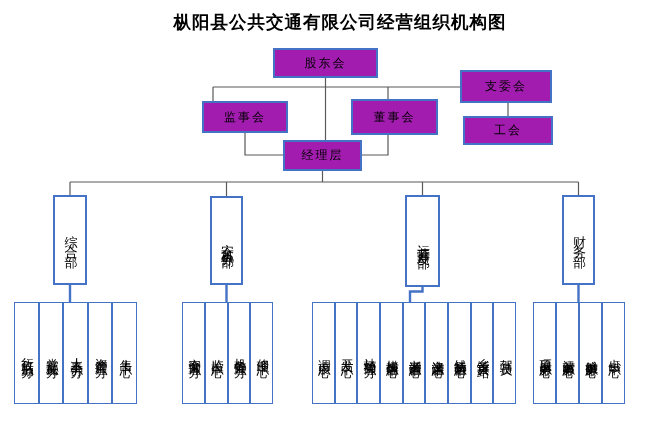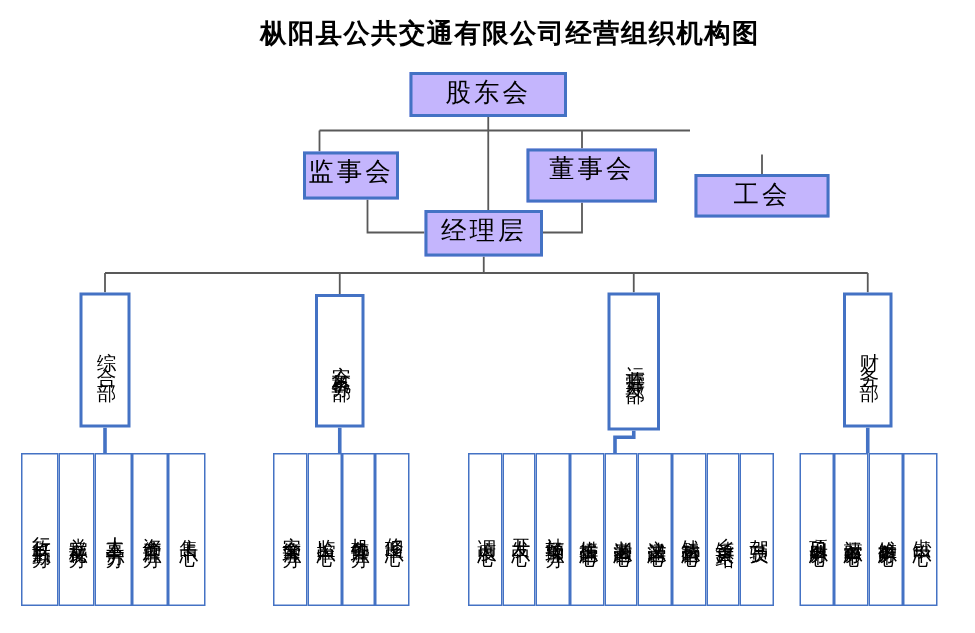--- a/index.html
+++ b/index.html
@@ -9,23 +9,23 @@
     overflow:hidden;
   }
   .title{
     position:absolute;left:145px;top:10px;width:390px;text-align:center;
     font-size:17.5px;font-weight:bold;letter-spacing:1px;white-space:nowrap;
   }
   svg.lines{position:absolute;left:0;top:0;pointer-events:none;}
   .thin{stroke:var(--line,#595959);stroke-width:1.2;fill:none;}
   .thick{stroke:var(--accent,#4472C4);stroke-width:2.4;fill:none;}
   .box{
-    position:absolute;background:#c4b5fd;border:2px solid var(--accent,#4472C4);
-    display:flex;align-items:flex-start;justify-content:center;
-    font-size:17px;letter-spacing:2px;box-sizing:border-box;white-space:nowrap;
+    position:absolute;background:#a21caf;border:2px solid var(--accent,#4472C4);
+    display:flex;align-items:center;justify-content:center;
+    font-size:12px;letter-spacing:2px;box-sizing:border-box;white-space:nowrap;
   }
   .dept{
     position:absolute;background:#fff;border:2px solid var(--accent,#4472C4);
     display:flex;align-items:center;justify-content:center;box-sizing:border-box;
   }
   .unit{
     position:absolute;top:302px;height:102px;background:#fff;
     border:1.5px solid var(--accent,#4472C4);
     display:flex;align-items:center;justify-content:center;box-sizing:border-box;
   }
@@ -58,21 +58,24 @@
     <path class="thin" d="M578.5 182 V195"></path>
     <path class="thick" d="M70 285 V302"></path>
     <path class="thick" d="M226.5 285 V302"></path>
     <path class="thick" d="M422.5 287 V291.5 H410 V302"></path>
     <path class="thick" d="M578.5 285 V302"></path>
   </svg>
 
   <div class="box" style="left:273px;top:48px;width:105px;height:30px;">
     <span>股东会</span>
   </div>
-  <div class="box" style="left:202px;top:101px;width:64px;height:32px;">
+  <div class="box" style="left:460px;top:70px;width:92px;height:33px;">
+    <span>支委会</span>
+  </div>
+  <div class="box" style="left:202px;top:101px;width:86px;height:32px;">
     <span>监事会</span>
   </div>
   <div class="box" style="left:351px;top:99px;width:87px;height:36px;">
     <span>董事会</span>
   </div>
   <div class="box" style="left:463px;top:116px;width:90px;height:29px;">
     <span>工会</span>
   </div>
   <div class="box" style="left:283px;top:140px;width:79px;height:31px;">
     <span>经理层</span>

